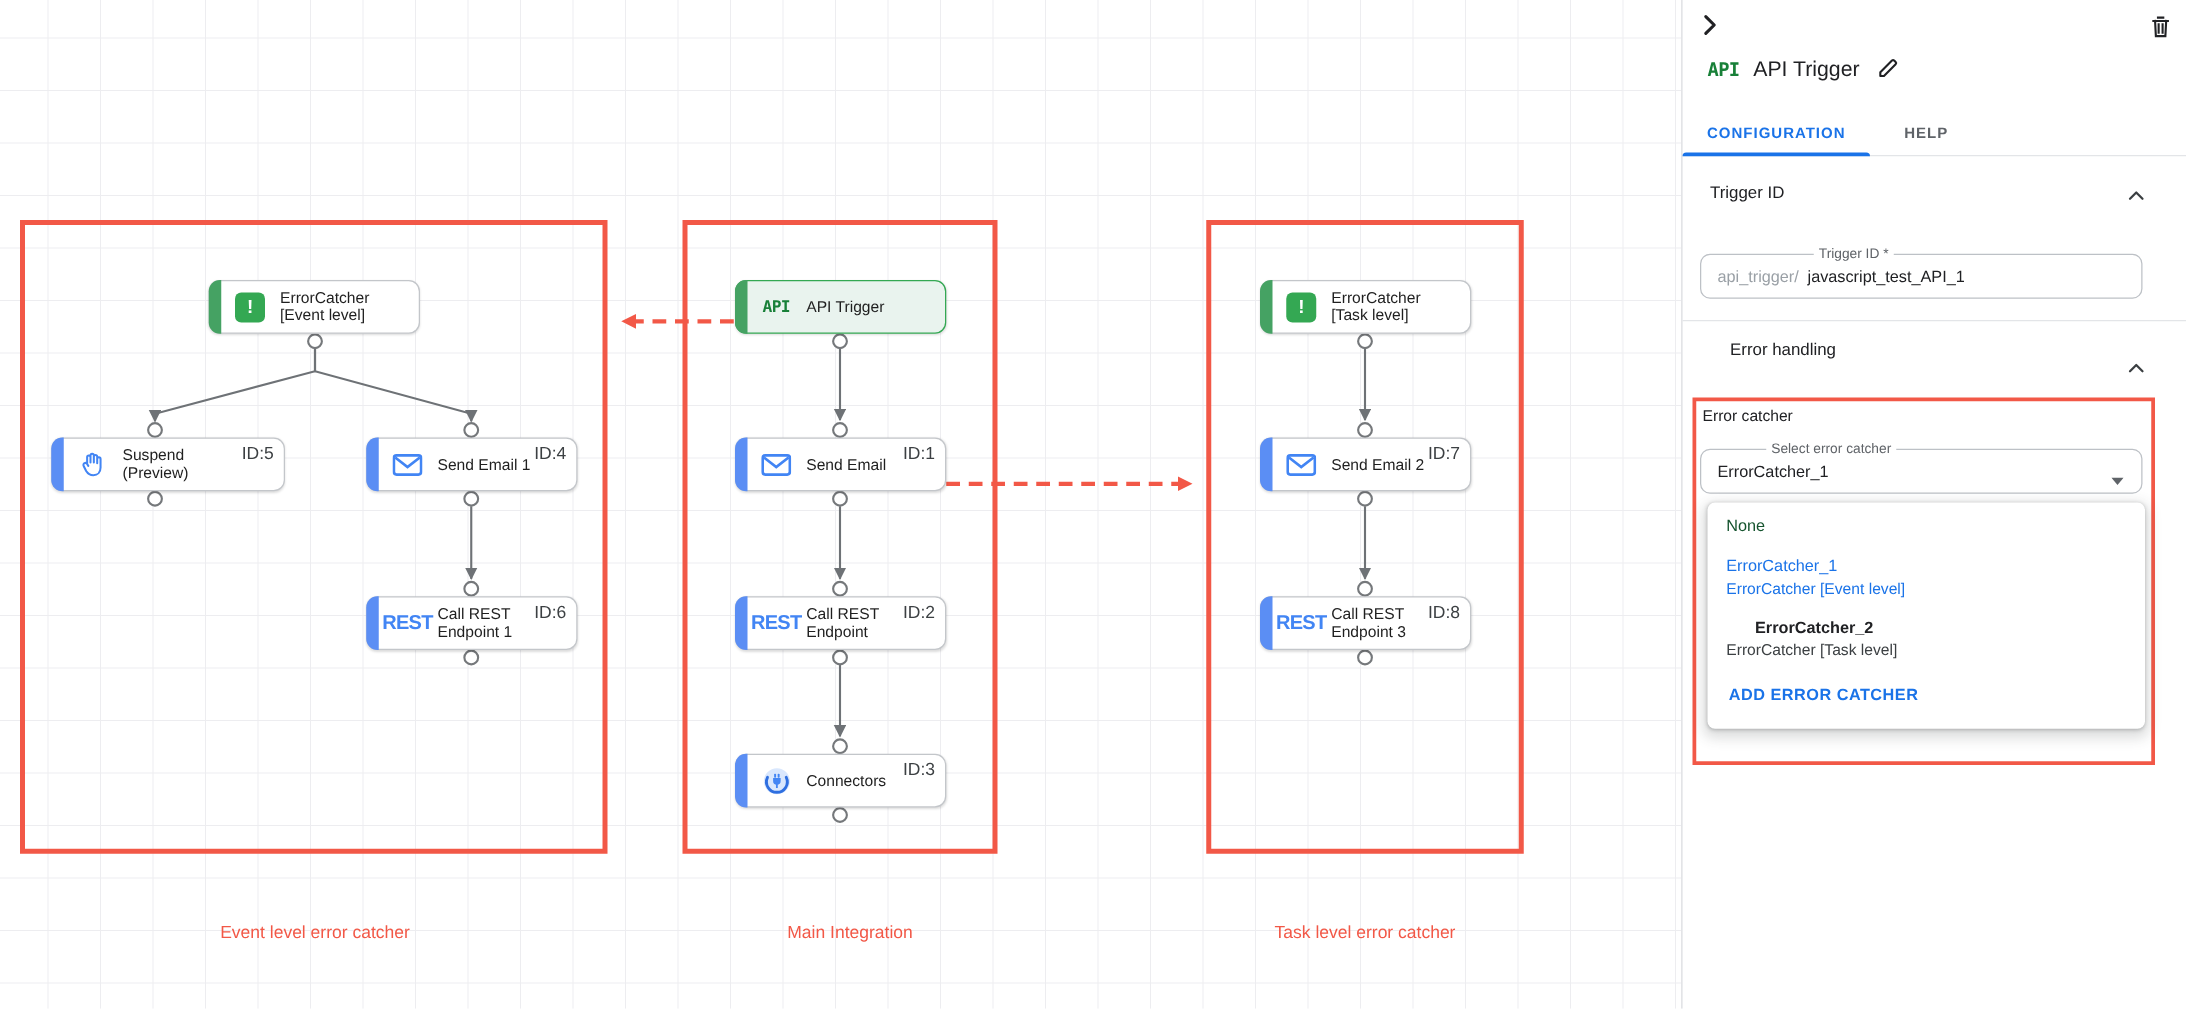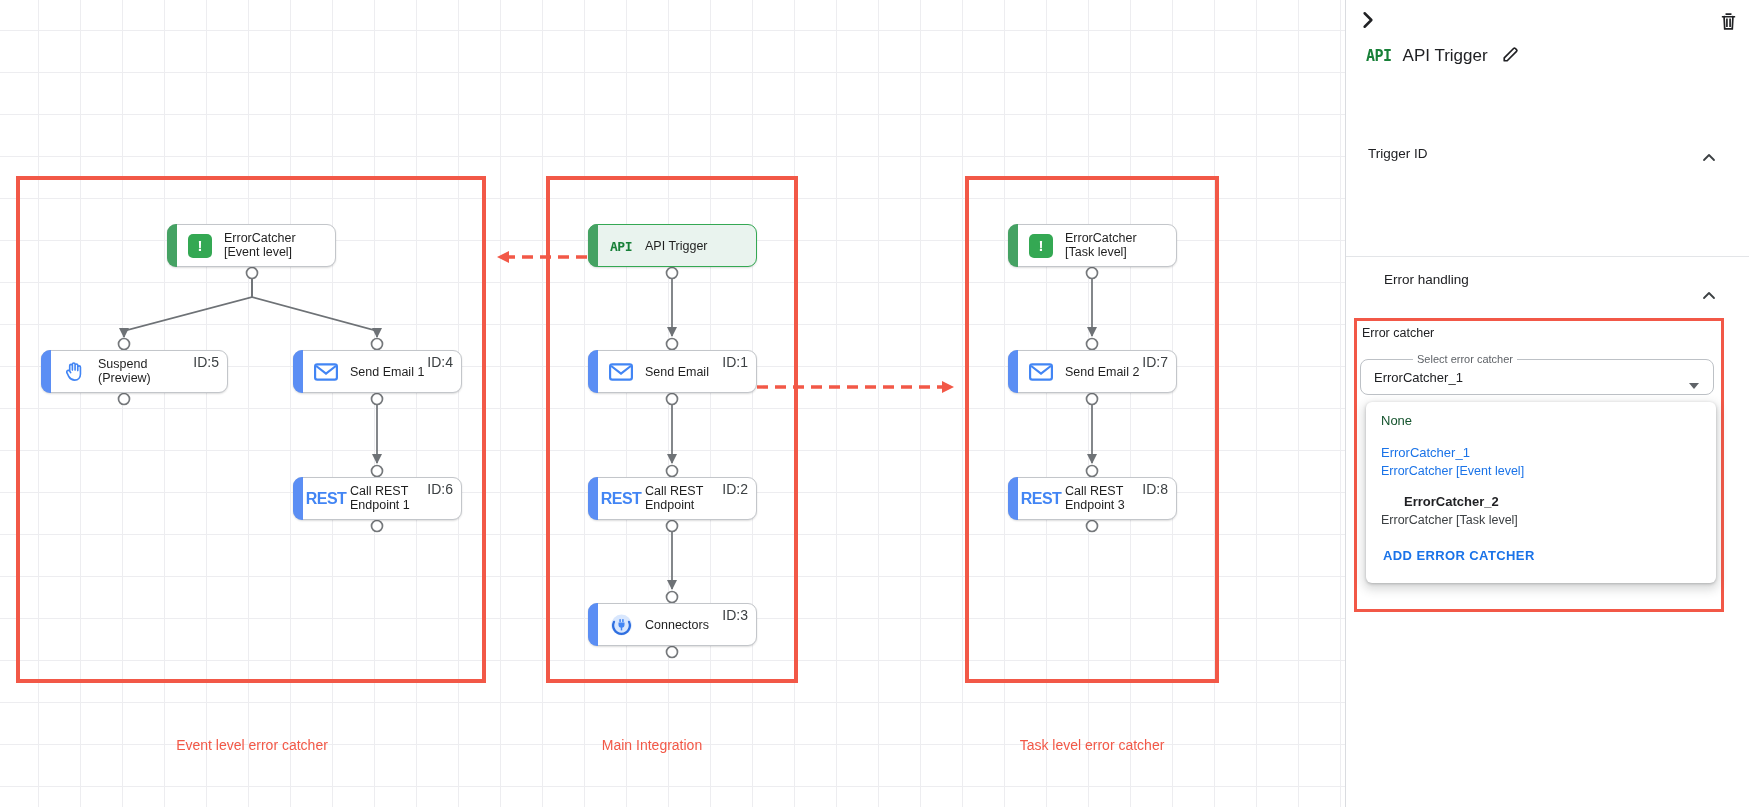--- a/index.html
+++ b/index.html
@@ -268,21 +268,21 @@
           <span class="rest-glyph">REST</span>
         </div>
       <div class="label">
           <span>Call REST</span>
           <span>Endpoint 3</span>
         </div>
       <div class="nid">ID:8</div>
     </div>
 
     <div class="grouplabel" style="left:132px;top:737px;">Event level error catcher</div>
-    <div class="grouplabel" style="left:532px;top:737px;">Main Integration</div>
+    <div class="grouplabel" style="left:560px;top:737px;">Main Integration</div>
     <div class="grouplabel" style="left:972px;top:737px;">Task level error catcher</div>
   </div>
 
   <div id="panel">
 
     <div class="iconbtn" style="left:14px;top:11px;">
       <svg width="16" height="18" viewBox="0 0 12 16">
           <polyline points="3,2 9,8 3,14" fill="none" stroke="#202124" stroke-width="2.2" stroke-linecap="round" stroke-linejoin="round"></polyline>
         </svg>
     </div>
@@ -295,28 +295,39 @@
     <div id="panel-title-row">
       <span class="api-glyph">API</span>
       <span id="panel-title">API Trigger</span>
       <span id="pencil">
         <svg width="18" height="18" viewBox="0 0 16 16">
             <path d="M2 14 v-2.6 L10.3 3.1 a1.1 1.1 0 0 1 1.55 0 l1.05 1.05 a1.1 1.1 0 0 1 0 1.55 L4.6 14 z" fill="none" stroke="#202124" stroke-width="1.5" stroke-linejoin="round"></path>
           </svg>
       </span>
     </div>
 
+    <div class="tabs">
+      <div class="tab active" style="left:0;width:150px;">CONFIGURATION</div>
+      <div class="tab idle" style="left:150px;width:90px;">HELP</div>
+      <div class="tab-underline"></div>
+    </div>
 
     <div class="sect-header" style="left:22px;top:146px;">Trigger ID</div>
     <div class="iconbtn" style="left:356px;top:148px;">
       <svg width="14" height="10" viewBox="0 0 14 10">
           <polyline points="2,8 7,3 12,8" fill="none" stroke="#3c4043" stroke-width="1.8" stroke-linecap="round" stroke-linejoin="round"></polyline>
         </svg>
     </div>
 
+    <div class="mfield" style="top:203px;">
+      <span class="flabel" style="left:90px;">Trigger ID *</span>
+      <span class="ftext">
+        <span class="prefix">api_trigger/</span><span>javascript_test_API_1</span>
+      </span>
+    </div>
 
     <div class="divider" style="top:256px;"></div>
 
     <div class="sect-header" style="left:22px;top:272px;margin-left:16px;">Error handling</div>
     <div class="iconbtn" style="left:356px;top:286px;">
       <svg width="14" height="10" viewBox="0 0 14 10">
           <polyline points="2,8 7,3 12,8" fill="none" stroke="#3c4043" stroke-width="1.8" stroke-linecap="round" stroke-linejoin="round"></polyline>
         </svg>
     </div>
 

